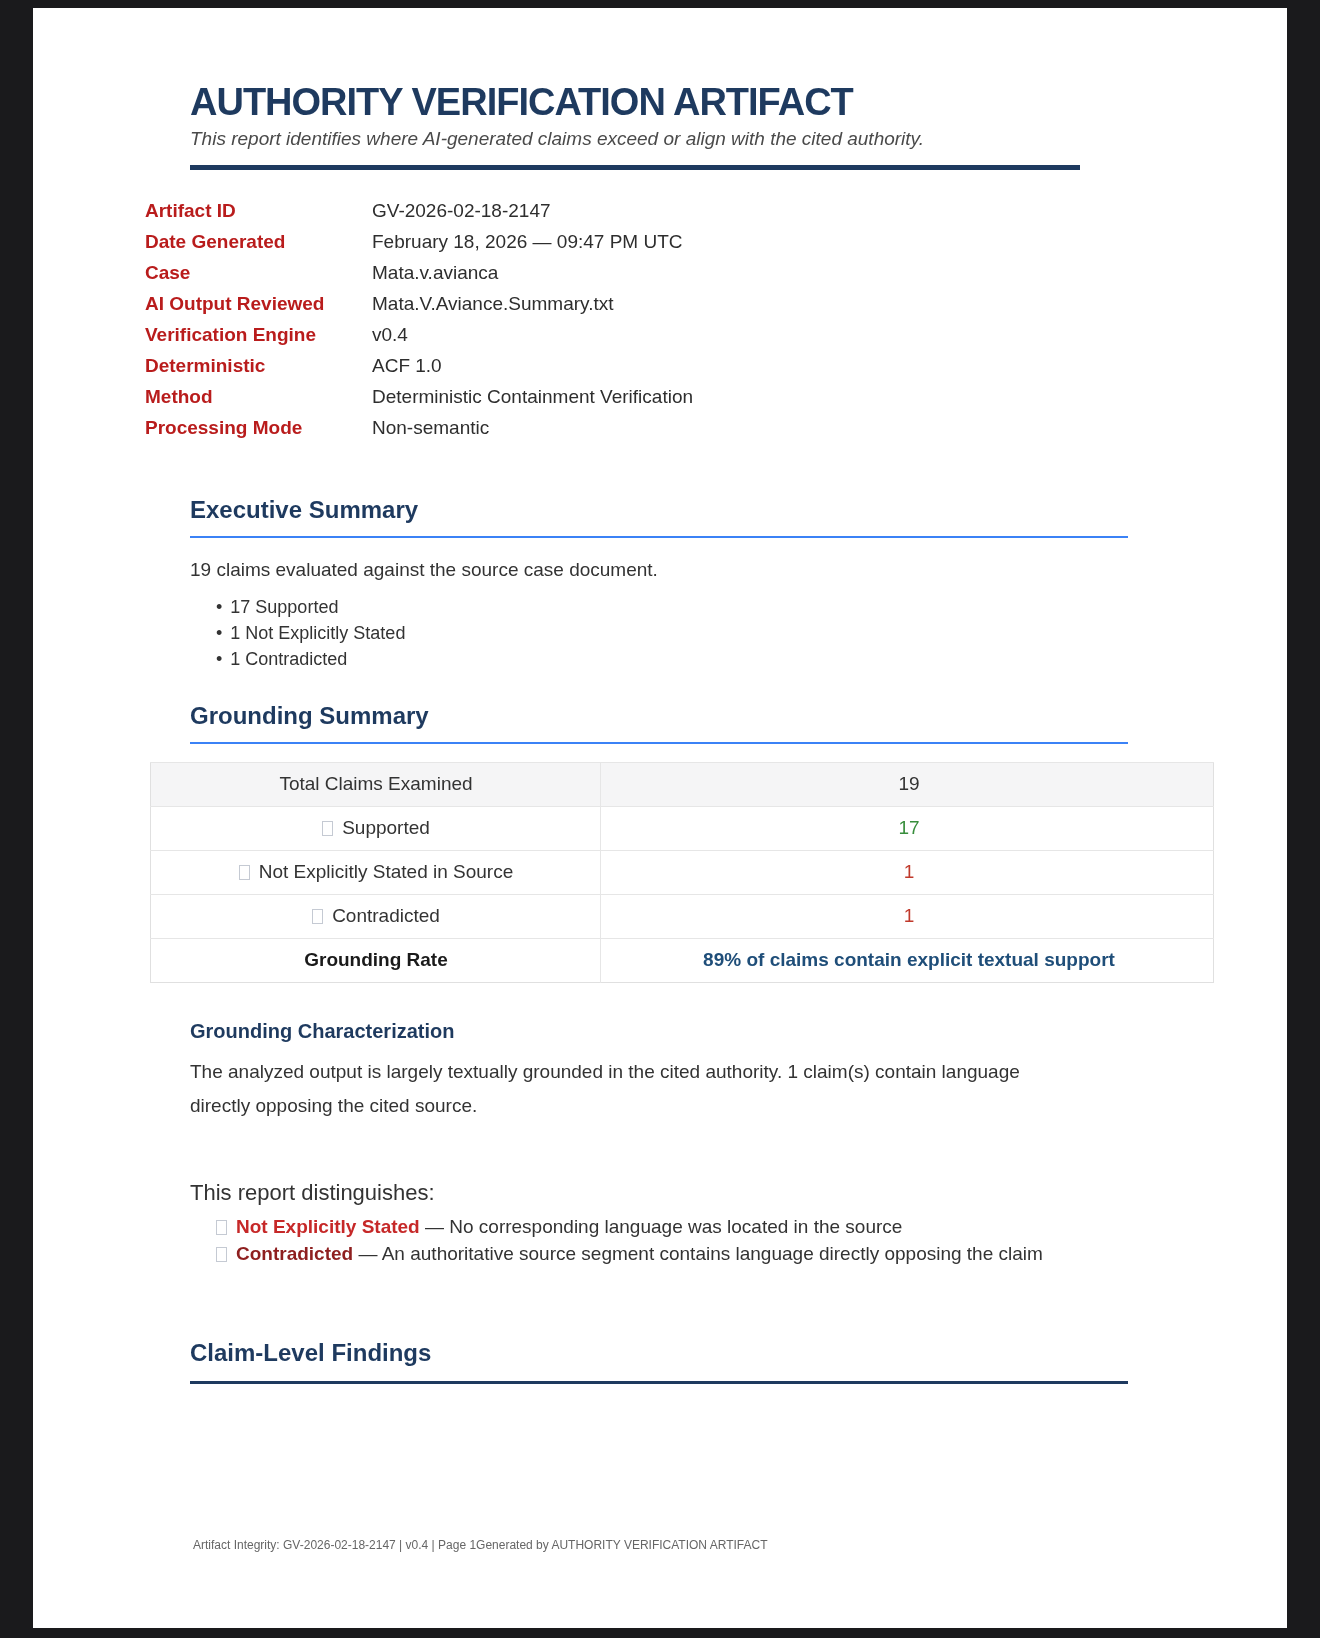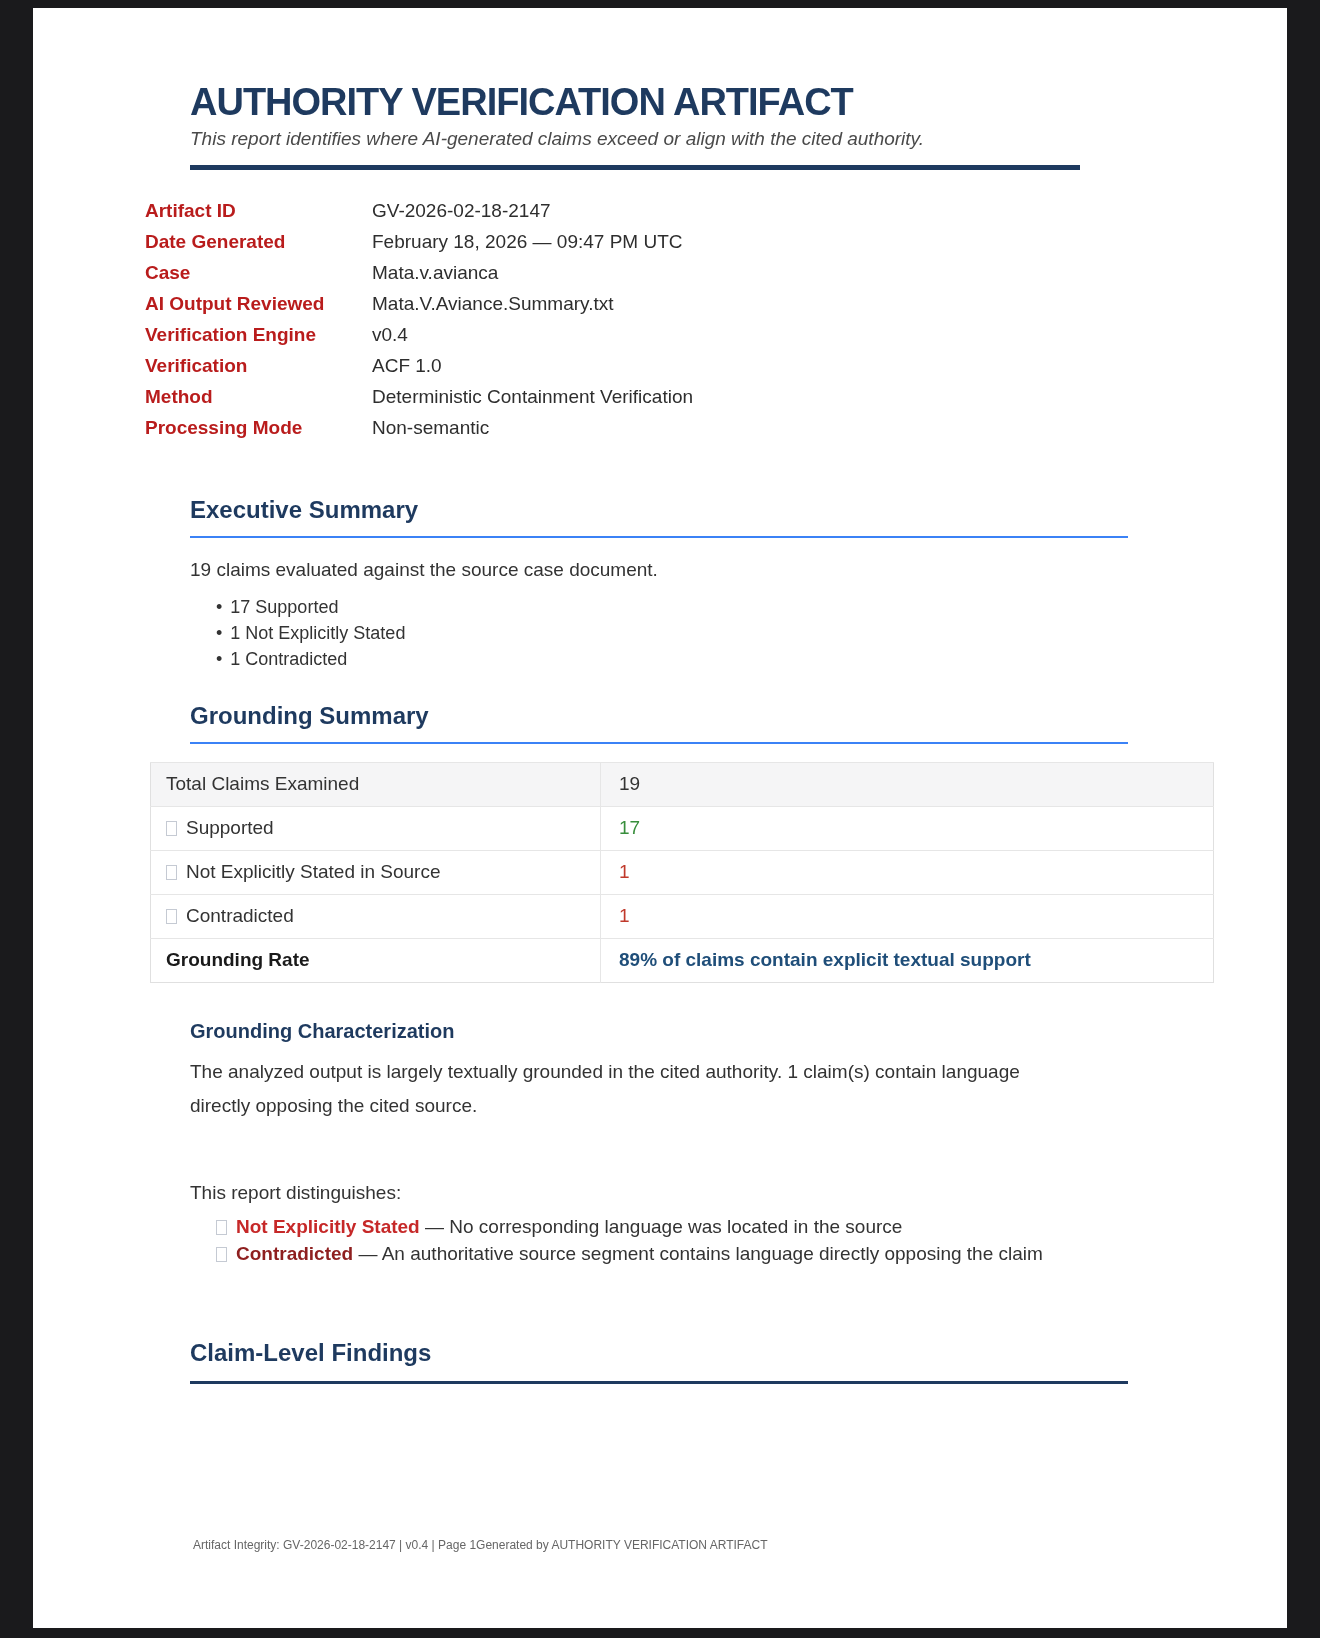--- a/index.html
+++ b/index.html
@@ -44,21 +44,21 @@
 
   .exec-section { margin-top: 52px; }
   .exec-intro { margin-top: 20px; font-size: 19px; color: #333; line-height: 24px; }
   .bullet-list { margin-top: 12px; list-style: none; padding-left: 26px; }
   .bullet-list li { font-size: 18px; color: #333; line-height: 26px; }
   .bullet-list li::before { content: "\2022"; margin-right: 8px; color: #333; }
 
   .grounding-section { margin-top: 30px; }
   table.summary-table {
     margin: 18px 0 0 -40px; width: 1064px;
-    border-collapse: collapse; border: 1px solid #e0e0e0;
+    border-collapse: collapse; border: 1px solid #e0e0e0; text-align: center;
   }
   table.summary-table td {
     font-size: 19px; color: #333; line-height: 22px;
     padding: 10px 14px 11px 15px;
     border-top: 1px solid #e6e6e6;
   }
   table.summary-table td.c1 { width: 450px; border-right: 1px solid #e6e6e6; }
   table.summary-table td.c2 { padding-left: 18px; }
   table.summary-table tr.shade td { background: #f5f5f6; }
   table.summary-table tr.bold-row td.c1 { font-weight: bold; color: #1a1a1a; }
@@ -68,21 +68,21 @@
     display: inline-block; width: 11px; height: 15px;
     border: 1px solid #c5cad3; margin-right: 9px;
     vertical-align: -2px; background: #fff;
   }
 
   .gc-block { margin-top: 36px; }
   .sub-heading { font-size: 20px; font-weight: bold; color: #1e3a5f; line-height: 24px; }
   .gc-body { margin-top: 12px; font-size: 19px; color: #333; line-height: 34px; width: 880px; }
 
   .htr-section { margin-top: 58px; }
-  .htr-intro { margin-top: 16px; font-size: 19px; color: #333; line-height: 24px; }
+  .htr-intro { margin-top: 16px; font-size: 22px; color: #333; line-height: 24px; }
   .legend-list { margin-top: 8px; padding-left: 26px; }
   .legend-row { font-size: 19px; color: #333; line-height: 27px; }
   .legend-term { font-weight: bold; }
 
   .clf-section { margin-top: 72px; }
 
   
   .footer {
     position: absolute; top: 1527px; left: 160px; width: 905px;
     display: flex; justify-content: flex-start;
@@ -114,21 +114,21 @@
   </div>
         <div class="meta-row">
     <div class="meta-label">AI Output Reviewed</div>
     <div class="meta-value">Mata.V.Aviance.Summary.txt</div>
   </div>
         <div class="meta-row">
     <div class="meta-label">Verification Engine</div>
     <div class="meta-value">v0.4</div>
   </div>
         <div class="meta-row">
-    <div class="meta-label">Verification</div>
+    <div class="meta-label">Deterministic</div>
     <div class="meta-value">ACF 1.0</div>
   </div>
         <div class="meta-row">
     <div class="meta-label">Method</div>
     <div class="meta-value">Deterministic Containment Verification</div>
   </div>
         <div class="meta-row">
     <div class="meta-label">Processing Mode</div>
     <div class="meta-value">Non-semantic</div>
   </div>

